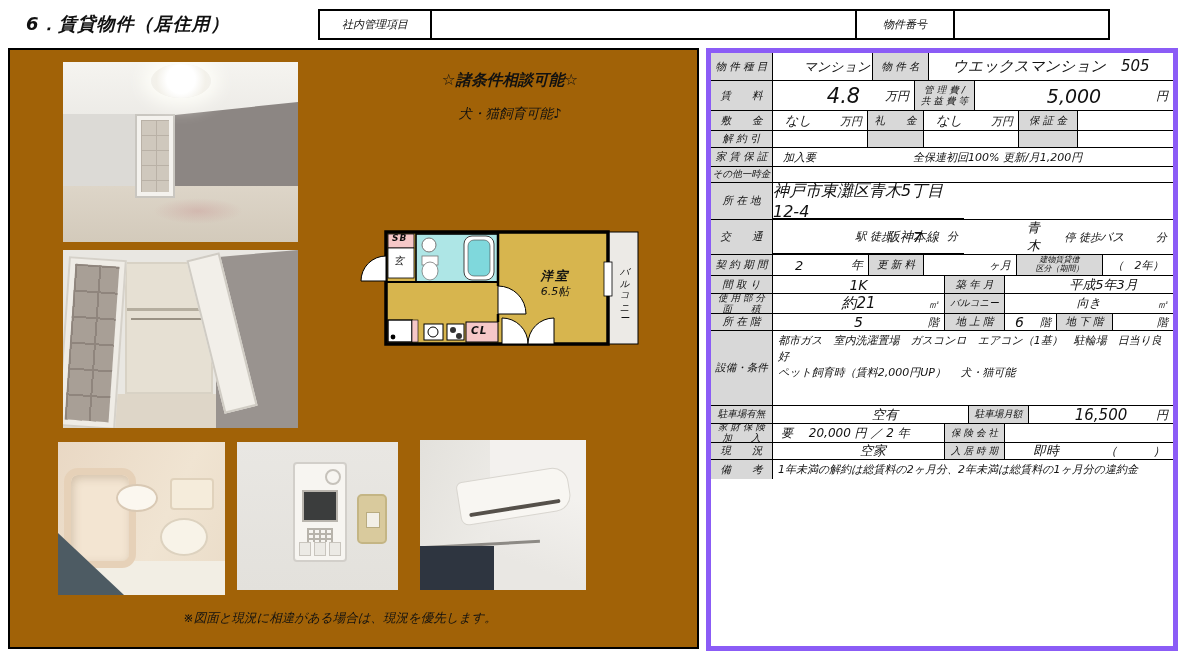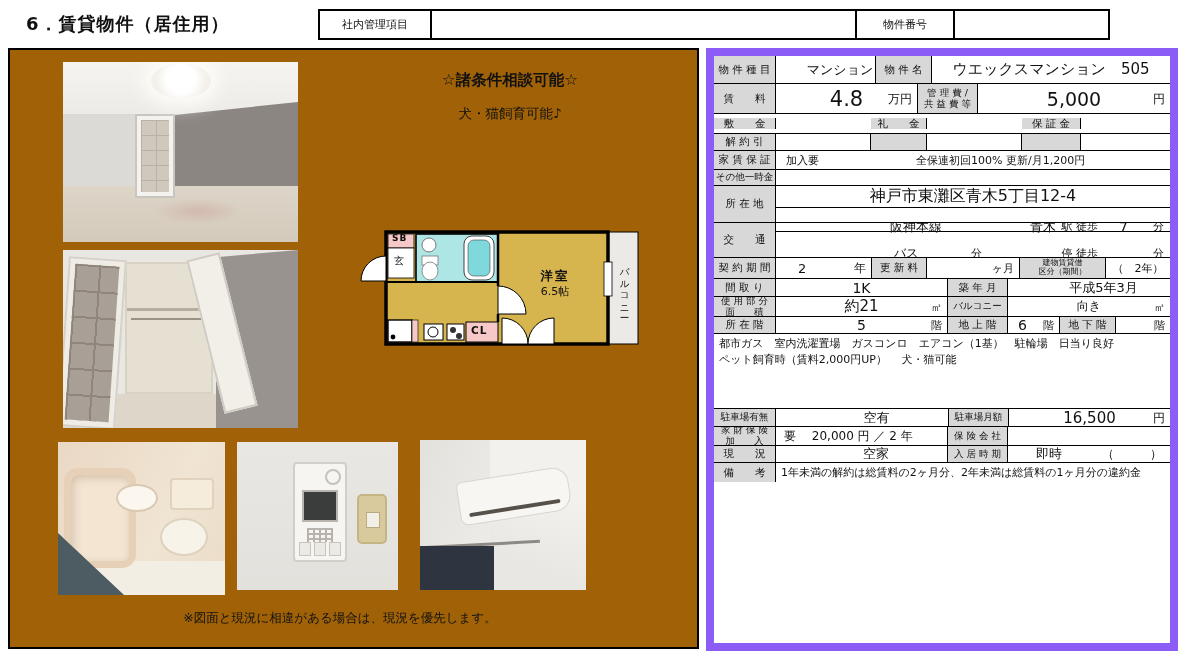--- a/index.html
+++ b/index.html
@@ -1,21 +1,21 @@
 <!DOCTYPE html>
 <html lang="ja" style="--label-gray: #d8d8d8; --room-tan: #d7b54e; --bath-cyan: #aee6e6; --accent-pink: #f6c8c8;"><head>
 <meta charset="utf-8">
 <style>
   html,body{margin:0;padding:0;}
   body{
     width:1182px;height:653px;position:relative;background:#fff;
     font-family:"DejaVu Sans","Liberation Sans",sans-serif;color:#111;
     -webkit-font-smoothing:antialiased;
   }
-  .abs{position:absolute;}
+  .abs{position:absolute;font-style:italic;}
   
   .page-title{left:26px;top:12px;font-size:18px;font-weight:bold;letter-spacing:1px;}
   .header-bar{left:318px;top:9px;width:792px;height:31px;border:2px solid #000;display:flex;box-sizing:border-box;background:#fff;}
   .hb-cell{box-sizing:border-box;height:100%;display:flex;align-items:center;justify-content:center;font-size:11px;}
   .hb-l1{width:112px;border-right:2px solid #000;}
   .hb-b1{flex:1;}
   .hb-l2{width:100px;border-left:2px solid #000;border-right:2px solid #000;}
   .hb-b2{width:153px;}
   
   .left-panel{left:8px;top:48px;width:691px;height:601px;border:2px solid #000;box-sizing:border-box;background:#a16207;}
@@ -78,34 +78,34 @@
   
   .plan{left:350px;top:176px;width:300px;height:124px;}
   .plan-label{position:absolute;font-weight:bold;}
   .lbl-sb{left:32px;top:7px;font-size:9px;letter-spacing:1px;}
   .lbl-gen{left:34px;top:28px;font-size:10px;font-weight:normal;}
   .lbl-cl{left:111px;top:98px;font-size:10.5px;letter-spacing:1px;}
   .lbl-room{left:160px;top:42px;width:70px;text-align:center;font-size:12.5px;letter-spacing:2px;}
   .lbl-size{left:160px;top:58px;width:70px;text-align:center;font-size:11px;font-weight:normal;}
   .lbl-balcony{left:252px;top:10px;width:24px;height:104px;writing-mode:vertical-rl;text-orientation:upright;font-size:9.5px;font-weight:normal;letter-spacing:2px;display:flex;align-items:center;justify-content:center;}
   
-  .ptable{left:706px;top:48px;width:472px;height:603px;border:8px solid #8b5cf6;box-sizing:border-box;background:#fff;}
+  .ptable{left:706px;top:48px;width:472px;height:603px;border:5px solid #8b5cf6;box-sizing:border-box;background:#fff;}
   .tr{display:flex;border-bottom:1px solid #000;box-sizing:border-box;}
   .tr:last-child{border-bottom:none;}
   .tc{box-sizing:border-box;border-right:1px solid #000;position:relative;display:flex;align-items:center;overflow:hidden;}
   .tc:last-child{border-right:none;}
   .lblc{background:var(--label-gray,#d8d8d8);justify-content:center;text-align:center;font-size:10.5px;line-height:1.12;flex-direction:column;}
   .lblc.small{font-size:9.5px;}
   .lblc.tiny{font-size:8px;}
   .w62{width:62px;flex:none;}
   .f1{flex:1;}
   .cc{justify-content:center;}
   .vr{position:absolute;right:5px;top:50%;transform:translateY(-50%);font-size:11px;}
   .vc{position:absolute;inset:0;display:flex;align-items:center;justify-content:center;}
-  .col2{flex-direction:column;align-items:stretch;display:flex;gap:18px;}
+  .col2{flex-direction:row;align-items:stretch;display:flex;gap:18px;}
   .subrow{position:relative;flex:1;display:flex;align-items:center;}
   .fs21{font-size:21px;}
   .fs19{font-size:19px;}
   .fs16{font-size:16px;}
   .fs15{font-size:15px;}
   .fs14{font-size:14px;}
   .fs13{font-size:13px;padding-left:29px;}
   .fs12{font-size:12px;}
   .fs11{font-size:11px;}
   .pre{white-space:pre-line;}
@@ -250,21 +250,21 @@
       <span>管 理 費 /</span>
       <span>共 益 費 等</span>
     </div>
     <div class="tc f1">
       <span class="vc fs19">5,000</span>
       <span class="vr fs12">円</span>
     </div>
   </div>
 
 
-  <div class="tr" style="height:20px;align-items:center;">
+  <div class="tr" style="height:20px;">
     <div class="tc lblc w62">敷　　金</div>
     <div class="tc" style="width:95px;">
       <span class="vc fs13" style="justify-content:flex-start;padding-left:12px;">なし</span>
       <span class="vr fs11">万円</span>
     </div>
     <div class="tc lblc" style="width:56px;">礼　　金</div>
     <div class="tc" style="width:95px;">
       <span class="vc fs13" style="justify-content:flex-start;padding-left:12px;">なし</span>
       <span class="vr fs11">万円</span>
     </div>
@@ -375,29 +375,30 @@
       <span class="vc fs14" style="justify-content:flex-start;padding-left:10px;">6</span>
       <span class="vr fs11">階</span>
     </div>
     <div class="tc lblc" style="width:56px;">地 下 階</div>
     <div class="tc f1">
       <span class="vr fs11">階</span>
     </div>
   </div>
 
   <div class="tr" style="height:75px;">
+    <div class="tc lblc w62">設備・条件</div>
     <div class="tc f1" style="align-items:flex-start;padding:2px 5px;">
       <span class="fs11 pre" style="line-height:1.45;">都市ガス　室内洗濯置場　ガスコンロ　エアコン（1基）　駐輪場　日当り良好
 ペット飼育時（賃料2,000円UP）　 犬・猫可能</span>
     </div>
   </div>
 
   <div class="tr" style="height:18px;">
     <div class="tc lblc small w62">駐車場有無</div>
-    <div class="tc cc fs13" style="width:173px;">空有</div>
+    <div class="tc cc fs13" style="width:196px;">空有</div>
     <div class="tc lblc small" style="width:60px;">駐車場月額</div>
     <div class="tc f1">
       <span class="vc fs15">16,500</span>
       <span class="vr fs12">円</span>
     </div>
   </div>
 
   <div class="tr" style="height:19px;">
     <div class="tc lblc small w62">
       <span>家 財 保 険</span>

